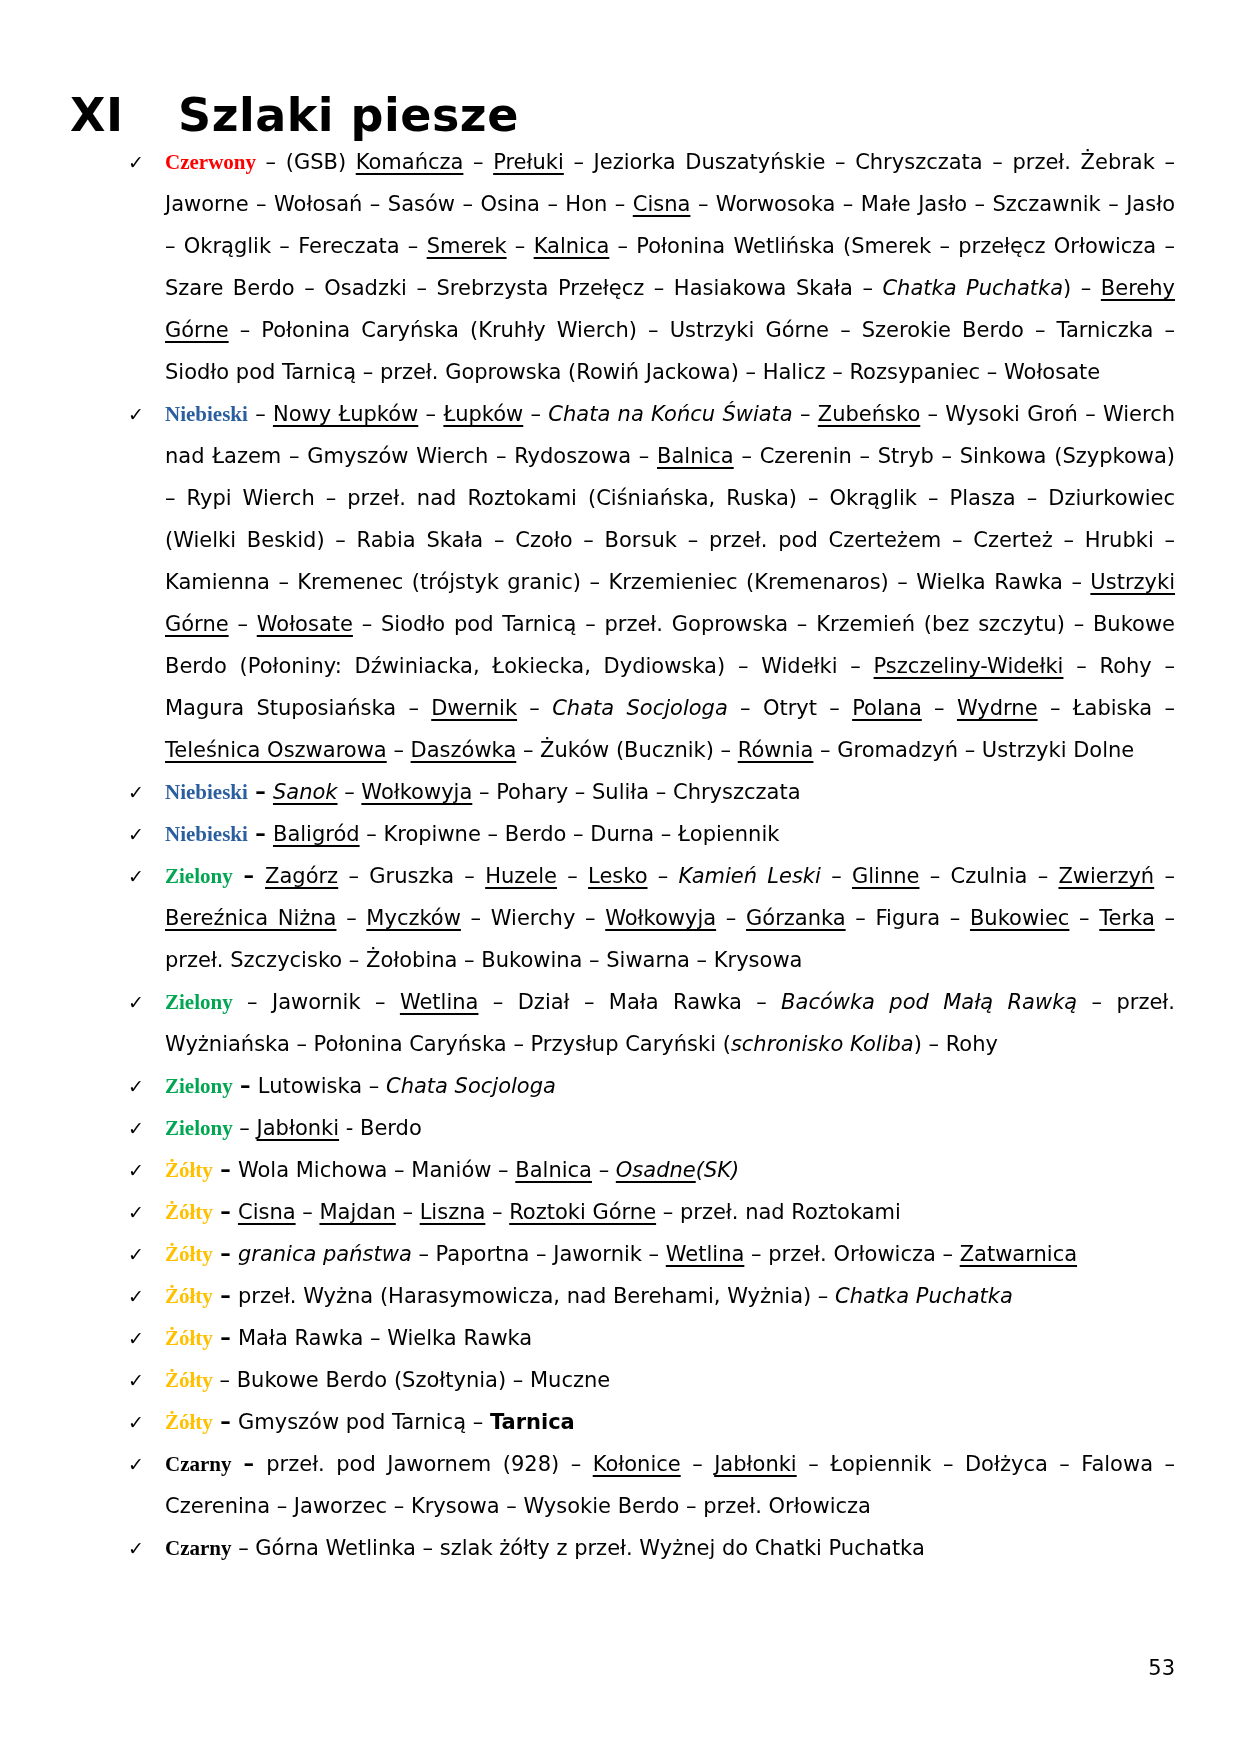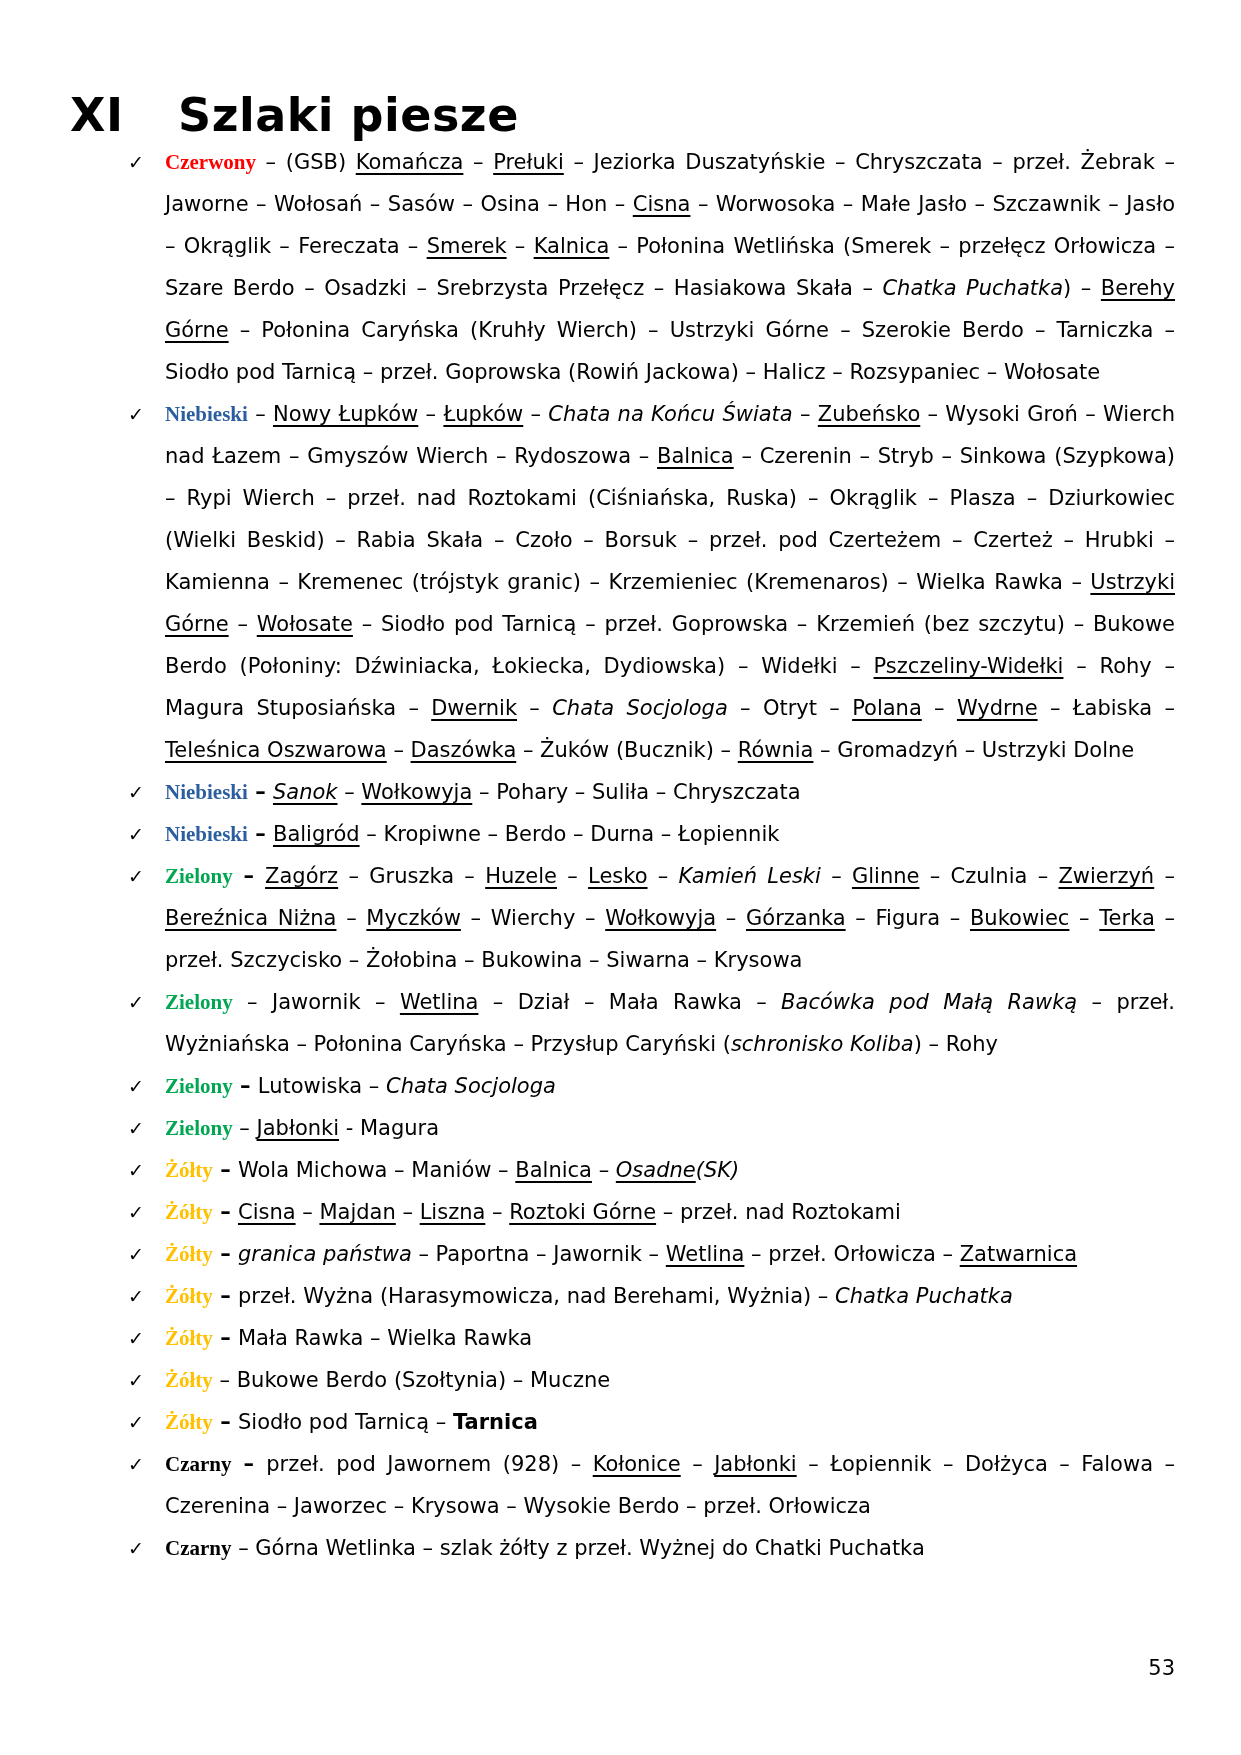--- a/index.html
+++ b/index.html
@@ -79,25 +79,25 @@
 </div>
 
 <ul class="trail-list">
     <li class="trail-item"><span class="check">✓</span><span class="trail-label" style="color: rgb(255, 0, 0);">Czerwony</span><span> – (GSB) </span><span class="u">Komańcza</span><span> – </span><span class="u">Prełuki</span><span> – Jeziorka Duszatyńskie – Chryszczata – przeł. Żebrak – Jaworne – Wołosań – Sasów – Osina – Hon – </span><span class="u">Cisna</span><span> – Worwosoka – Małe Jasło – Szczawnik – Jasło – Okrąglik – Fereczata – </span><span class="u">Smerek</span><span> – </span><span class="u">Kalnica</span><span> – Połonina Wetlińska (Smerek – przełęcz Orłowicza – Szare Berdo – Osadzki – Srebrzysta Przełęcz – Hasiakowa Skała – </span><span class="i">Chatka Puchatka</span><span>) – </span><span class="u">Berehy Górne</span><span> – Połonina Caryńska (Kruhły Wierch) – Ustrzyki Górne – Szerokie Berdo – Tarniczka – Siodło pod Tarnicą – przeł. Goprowska (Rowiń Jackowa) – Halicz – Rozsypaniec – Wołosate</span></li>
     <li class="trail-item"><span class="check">✓</span><span class="trail-label" style="color: rgb(43, 94, 159);">Niebieski</span><span> – </span><span class="u">Nowy Łupków</span><span> – </span><span class="u">Łupków</span><span> – </span><span class="i">Chata na Końcu Świata</span><span> – </span><span class="u">Zubeńsko</span><span> – Wysoki Groń – Wierch nad Łazem – Gmyszów Wierch – Rydoszowa – </span><span class="u">Balnica</span><span> – Czerenin – Stryb – Sinkowa (Szypkowa) – Rypi Wierch – przeł. nad Roztokami (Ciśniańska, Ruska) – Okrąglik – Plasza – Dziurkowiec (Wielki Beskid) – Rabia Skała – Czoło – Borsuk – przeł. pod Czerteżem – Czerteż – Hrubki – Kamienna – Kremenec (trójstyk granic) – Krzemieniec (Kremenaros) – Wielka Rawka – </span><span class="u">Ustrzyki Górne</span><span> – </span><span class="u">Wołosate</span><span> – Siodło pod Tarnicą – przeł. Goprowska – Krzemień (bez szczytu) – Bukowe Berdo (Połoniny: Dźwiniacka, Łokiecka, Dydiowska) – Widełki – </span><span class="u">Pszczeliny-Widełki</span><span> – Rohy – Magura Stuposiańska – </span><span class="u">Dwernik</span><span> – </span><span class="i">Chata Socjologa</span><span> – Otryt – </span><span class="u">Polana</span><span> – </span><span class="u">Wydrne</span><span> – Łabiska – </span><span class="u">Teleśnica Oszwarowa</span><span> – </span><span class="u">Daszówka</span><span> – Żuków (Bucznik) – </span><span class="u">Równia</span><span> – Gromadzyń – Ustrzyki Dolne</span></li>
     <li class="trail-item"><span class="check">✓</span><span class="trail-label" style="color: rgb(43, 94, 159);">Niebieski</span><span class="b"> – </span><span class="u i">Sanok</span><span> – </span><span class="u">Wołkowyja</span><span> – Pohary – Suliła – Chryszczata</span></li>
     <li class="trail-item"><span class="check">✓</span><span class="trail-label" style="color: rgb(43, 94, 159);">Niebieski</span><span class="b"> – </span><span class="u">Baligród</span><span> – Kropiwne – Berdo – Durna – Łopiennik</span></li>
     <li class="trail-item"><span class="check">✓</span><span class="trail-label" style="color: rgb(0, 166, 81);">Zielony</span><span class="b"> – </span><span class="u">Zagórz</span><span> – Gruszka – </span><span class="u">Huzele</span><span> – </span><span class="u">Lesko</span><span> – </span><span class="i">Kamień Leski</span><span> – </span><span class="u">Glinne</span><span> – Czulnia – </span><span class="u">Zwierzyń</span><span> – </span><span class="u">Bereźnica Niżna</span><span> – </span><span class="u">Myczków</span><span> – Wierchy – </span><span class="u">Wołkowyja</span><span> – </span><span class="u">Górzanka</span><span> – Figura – </span><span class="u">Bukowiec</span><span> – </span><span class="u">Terka</span><span> – przeł. Szczycisko – Żołobina – Bukowina – Siwarna – Krysowa</span></li>
     <li class="trail-item"><span class="check">✓</span><span class="trail-label" style="color: rgb(0, 166, 81);">Zielony</span><span> – Jawornik – </span><span class="u">Wetlina</span><span> – Dział – Mała Rawka – </span><span class="i">Bacówka pod Małą Rawką</span><span> – przeł. Wyżniańska – Połonina Caryńska – Przysłup Caryński (</span><span class="i">schronisko Koliba</span><span>) – Rohy</span></li>
     <li class="trail-item"><span class="check">✓</span><span class="trail-label" style="color: rgb(0, 166, 81);">Zielony</span><span class="b"> – </span><span>Lutowiska – </span><span class="i">Chata Socjologa</span></li>
-    <li class="trail-item"><span class="check">✓</span><span class="trail-label" style="color: rgb(0, 166, 81);">Zielony</span><span> – </span><span class="u">Jabłonki</span><span> - Magura</span></li>
+    <li class="trail-item"><span class="check">✓</span><span class="trail-label" style="color: rgb(0, 166, 81);">Zielony</span><span> – </span><span class="u">Jabłonki</span><span> - Berdo</span></li>
     <li class="trail-item"><span class="check">✓</span><span class="trail-label" style="color: rgb(255, 192, 0);">Żółty</span><span class="b"> – </span><span>Wola Michowa – Maniów – </span><span class="u">Balnica</span><span> – </span><span class="u i">Osadne</span><span class="i">(SK)</span></li>
     <li class="trail-item"><span class="check">✓</span><span class="trail-label" style="color: rgb(255, 192, 0);">Żółty</span><span class="b"> – </span><span class="u">Cisna</span><span> – </span><span class="u">Majdan</span><span> – </span><span class="u">Liszna</span><span> – </span><span class="u">Roztoki Górne</span><span> – przeł. nad Roztokami</span></li>
     <li class="trail-item"><span class="check">✓</span><span class="trail-label" style="color: rgb(255, 192, 0);">Żółty</span><span class="b"> – </span><span class="i">granica państwa</span><span> – Paportna – Jawornik – </span><span class="u">Wetlina</span><span> – przeł. Orłowicza – </span><span class="u">Zatwarnica</span></li>
     <li class="trail-item"><span class="check">✓</span><span class="trail-label" style="color: rgb(255, 192, 0);">Żółty</span><span class="b"> – </span><span>przeł. Wyżna (Harasymowicza, nad Berehami, Wyżnia) – </span><span class="i">Chatka Puchatka</span></li>
     <li class="trail-item"><span class="check">✓</span><span class="trail-label" style="color: rgb(255, 192, 0);">Żółty</span><span class="b"> – </span><span>Mała Rawka – Wielka Rawka</span></li>
     <li class="trail-item"><span class="check">✓</span><span class="trail-label" style="color: rgb(255, 192, 0);">Żółty</span><span> – Bukowe Berdo (Szołtynia) – Muczne</span></li>
-    <li class="trail-item"><span class="check">✓</span><span class="trail-label" style="color: rgb(255, 192, 0);">Żółty</span><span class="b"> – </span><span>Siodło pod Tarnicą – </span><span class="b">Tarnica</span></li>
+    <li class="trail-item"><span class="check">✓</span><span class="trail-label" style="color: rgb(255, 192, 0);">Żółty</span><span class="b"> – </span><span>Gmyszów pod Tarnicą – </span><span class="b">Tarnica</span></li>
     <li class="trail-item"><span class="check">✓</span><span class="trail-label" style="color: rgb(0, 0, 0);">Czarny</span><span class="b"> – </span><span>przeł. pod Jawornem (928) – </span><span class="u">Kołonice</span><span> – </span><span class="u">Jabłonki</span><span> – Łopiennik – Dołżyca – Falowa – Czerenina – Jaworzec – Krysowa – Wysokie Berdo – przeł. Orłowicza</span></li>
     <li class="trail-item"><span class="check">✓</span><span class="trail-label" style="color: rgb(0, 0, 0);">Czarny</span><span> – Górna Wetlinka – szlak żółty z przeł. Wyżnej do Chatki Puchatka</span></li>
   </ul>
 
 <div class="page-number">53</div>
 
 </body></html>

